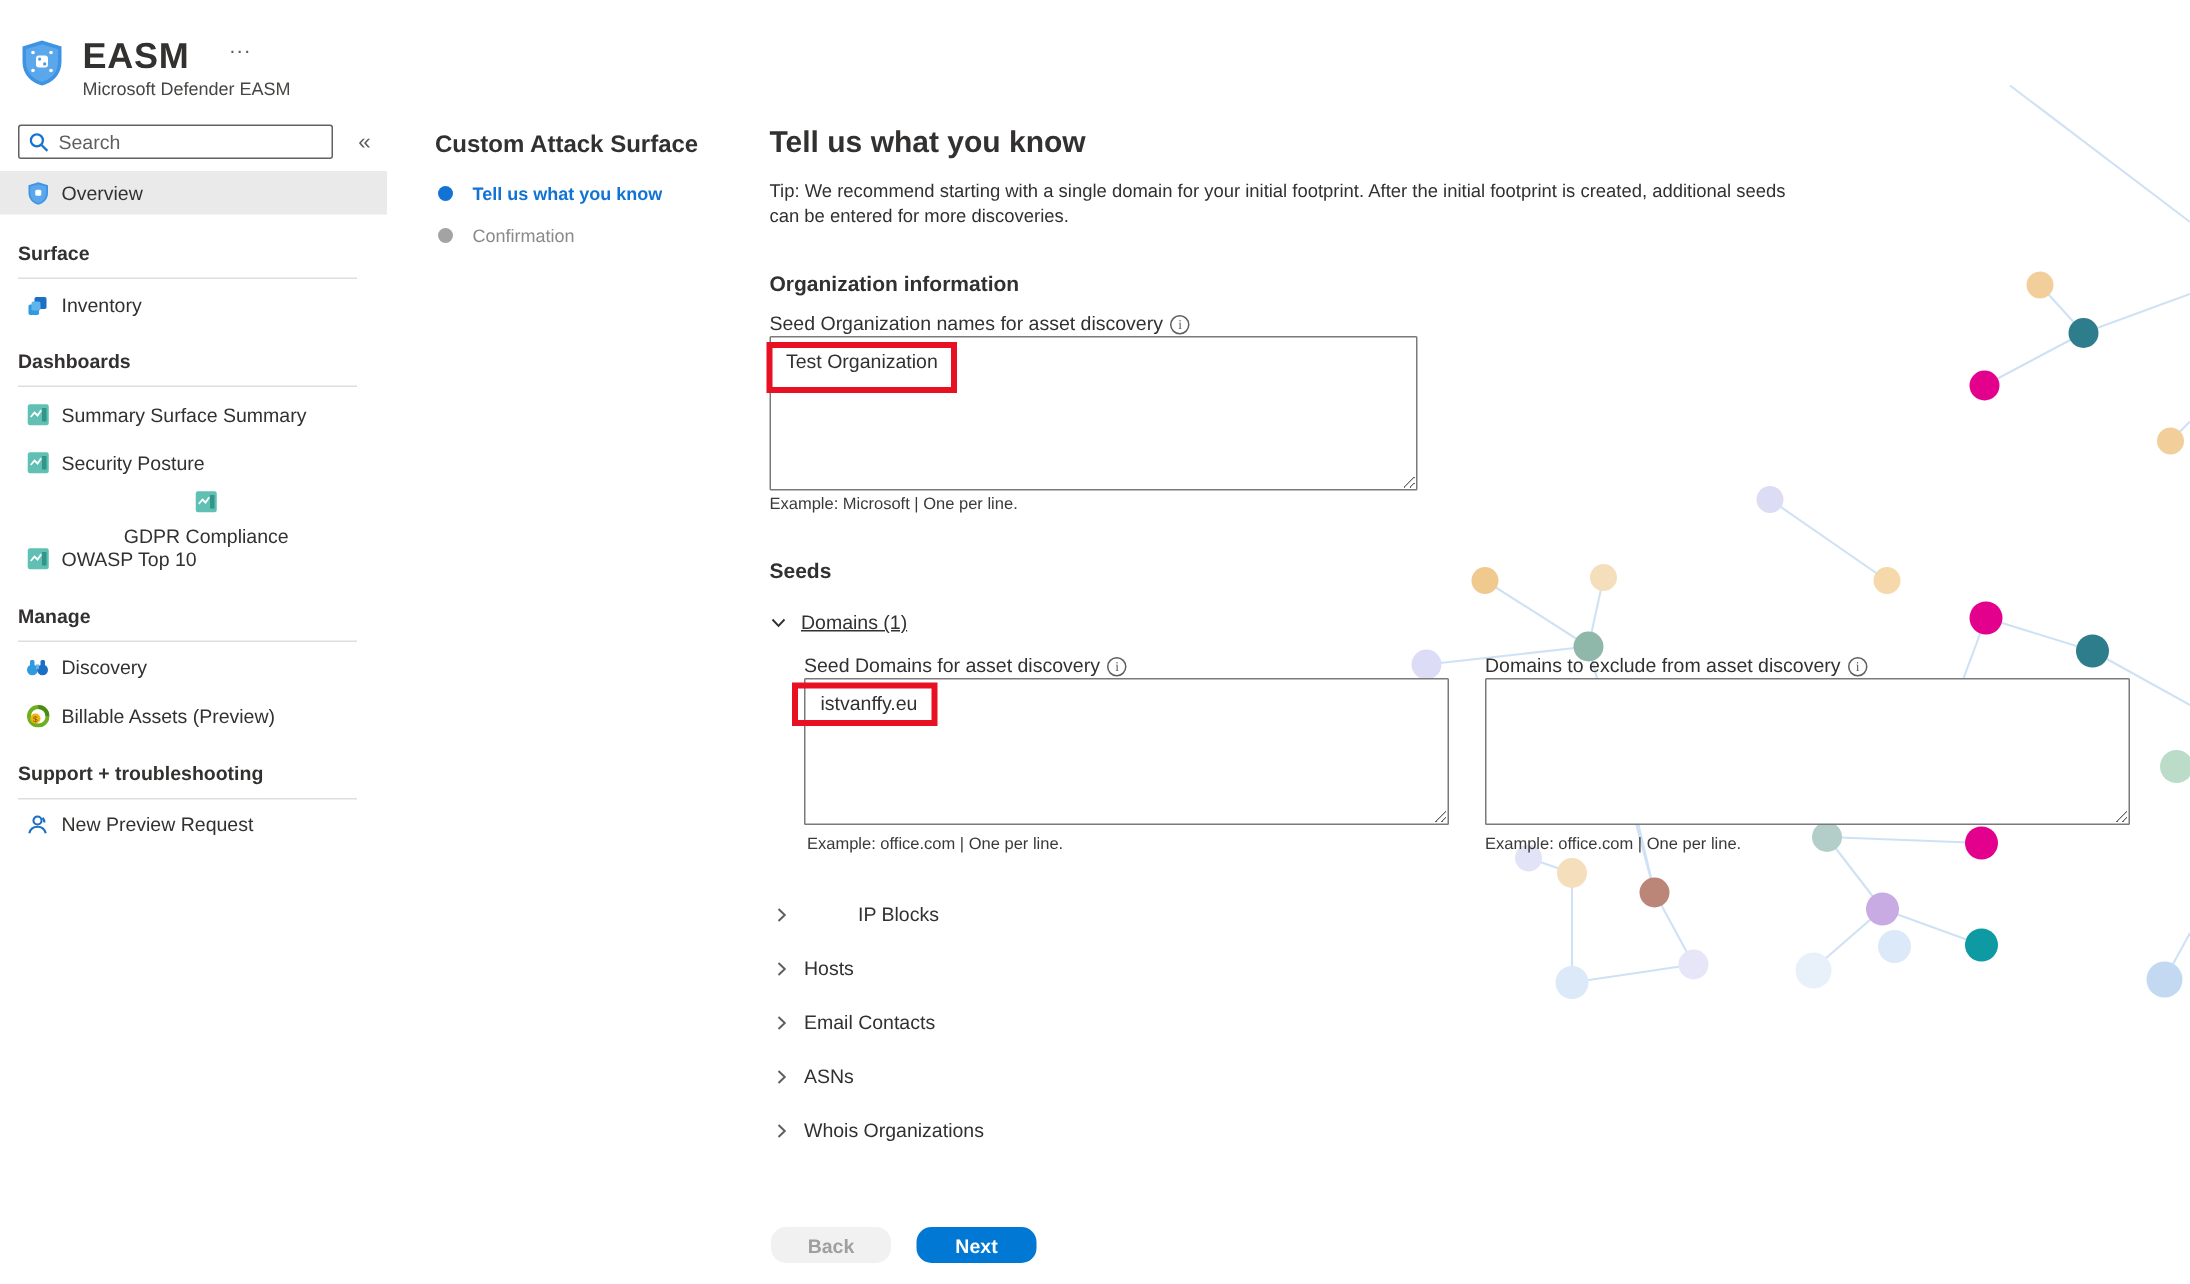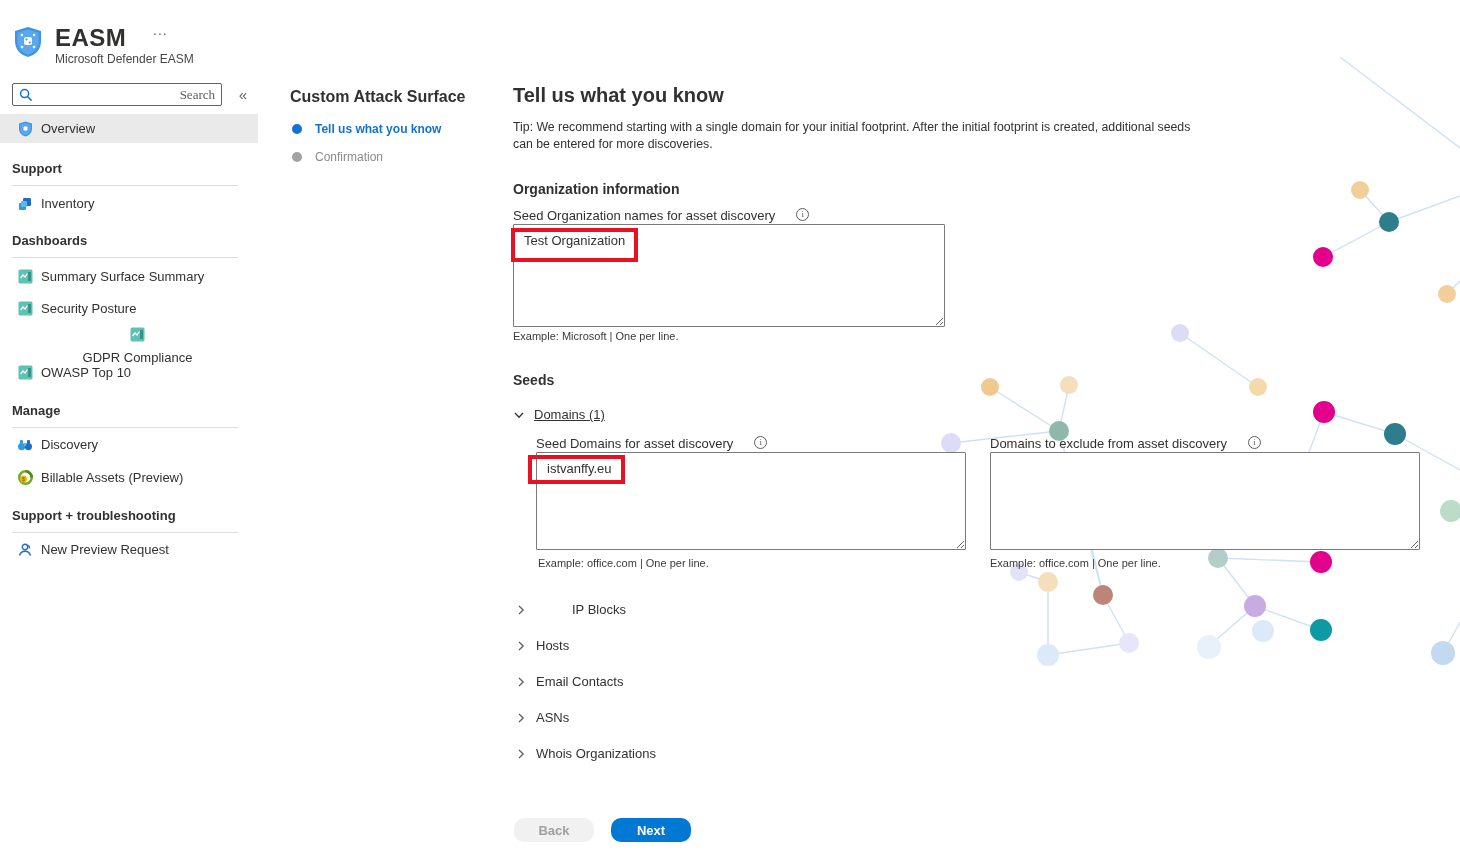--- a/index.html
+++ b/index.html
@@ -16,21 +16,21 @@
   #decor { position: absolute; inset: 0; z-index: 0; pointer-events: none; }
 
   
   #sidebar { position: absolute; left: 0; top: 0; width: 258px; height: 715px; background: #ffffff; z-index: 3; }
   .logo-icon { position: absolute; left: 13px; top: 26px; }
   .app-title { position: absolute; left: 55px; top: 24px; font-size: 24px; font-weight: 700; letter-spacing: .5px; }
   .app-more { position: absolute; left: 153px; top: 22px; font-size: 14px; color: #605e5c; letter-spacing: 1px; cursor: pointer; }
   .app-subtitle { position: absolute; left: 55px; top: 52px; font-size: 12px; color: #484644; }
   .searchbox { position: absolute; left: 12px; top: 83px; width: 210px; height: 23px;
     border: 1px solid #616161; border-radius: 2px; background: #fff; display: flex; align-items: center; padding: 0 6px; gap: 6px; }
-  .searchbox input { border: 0; outline: none; flex: 1; font-size: 13px; font-family: Liberation Serif, serif; color: #15803d; background: transparent; text-align: right; }
+  .searchbox input { border: 0; outline: none; flex: 1; font-size: 13px; font-family: Liberation Sans, sans-serif; color: #15803d; background: transparent; }
   .searchbox input::placeholder { color: #605e5c; }
   .collapse-btn { position: absolute; left: 233px; top: 84px; width: 20px; height: 20px; font-size: 15px;
     color: #605e5c; display: flex; align-items: center; justify-content: center; cursor: pointer; }
   .nav-row { position: absolute; left: 0; width: 258px; height: 29px; display: flex; align-items: center; padding-left: 17px; gap: 8px; cursor: pointer; font-size: 13px; }
   .nav-row.selected { background: #eaeaea; }
   .nav-ic { width: 16px; height: 16px; display: inline-flex; align-items: center; justify-content: center; flex: none; }
   .nav-label { white-space: nowrap; }
   .nav-header { position: absolute; left: 12px; font-size: 13px; font-weight: 700; color: #323130; }
   .nav-divider { position: absolute; left: 12px; width: 226px; border-top: 1px solid #dedede; }
 
@@ -42,21 +42,21 @@
   .step-dot.idle { background: #a3a3a3; }
   .step-label { font-size: 12px; }
   .step-label.active { color: #1273d4; font-weight: 700; }
   .step-label.idle { color: #8c8a88; }
 
   
   .main { position: absolute; inset: 0; z-index: 1; }
   .page-heading { position: absolute; left: 513px; top: 84px; font-size: 20px; font-weight: 600; }
   .tip-text { position: absolute; left: 513px; top: 119px; width: 700px; font-size: 12.3px; line-height: 17px; color: #323130; }
   .section-heading { position: absolute; left: 513px; font-size: 14px; font-weight: 700; }
-  .field-label { position: absolute; font-size: 13px; color: #323130; display: flex; align-items: flex-start; gap: 21px; }
+  .field-label { position: absolute; font-size: 13px; color: #323130; display: flex; align-items: flex-end; gap: 5px; }
   .info-icon { width: 13px; height: 13px; border: 1px solid #605e5c; border-radius: 50%; font-size: 9px; line-height: 11px;
     color: #605e5c; text-align: center; font-family: "Liberation Serif", serif; cursor: default; flex: none; }
   textarea.seed {
     position: absolute; border: 1px solid #7a7a7a; border-radius: 1px; background: #fff;
     font-family: "Liberation Sans", sans-serif; font-size: 13px; color: #323130;
     padding: 7px 10px; resize: vertical; outline: none; line-height: 18px;
   }
   .example-text { position: absolute; font-size: 11px; color: #3b3a39; }
   .group-row { position: absolute; display: flex; align-items: center; gap: 9px; cursor: pointer; font-size: 13px; color: #323130; }
   .chev { display: inline-flex; width: 12px; height: 12px; align-items: center; justify-content: center; flex: none; }
@@ -158,21 +158,21 @@
     <span class="nav-ic">
       <svg width="15" height="16" viewBox="0 0 30 32">
         <path d="M15 1 L28 5 V15 C28 24 22 29 15 31 C8 29 2 24 2 15 V5 Z" fill="#3f93e3"></path>
         <path d="M15 3.5 L25.7 6.8 V15 C25.7 22.5 20.7 26.9 15 28.7 C9.3 26.9 4.3 22.5 4.3 15 V6.8 Z" fill="#5aa7ec"></path>
         <rect x="11" y="11" width="8" height="8" rx="2" fill="#ffffff"></rect>
       </svg>
     </span>
     <span class="nav-label">Overview</span>
   </div>
 
-  <div class="nav-header" style="top:161px;">Support</div>
+  <div class="nav-header" style="top:161px;">Surface</div>
   <div class="nav-divider" style="top:185px;"></div>
   <div class="nav-row" style="top:189px;">
     <span class="nav-ic">
       <svg width="16" height="16" viewBox="0 0 16 16">
         <rect x="2" y="7" width="7" height="7" rx="1.2" fill="#2f9bdf"></rect>
         <rect x="6" y="2" width="8" height="8" rx="1.2" fill="#1b6fc4"></rect>
         <rect x="4" y="5" width="6" height="6" rx="1" fill="#62b4ec"></rect>
       </svg>
     </span>
     <span class="nav-label">Inventory</span>

